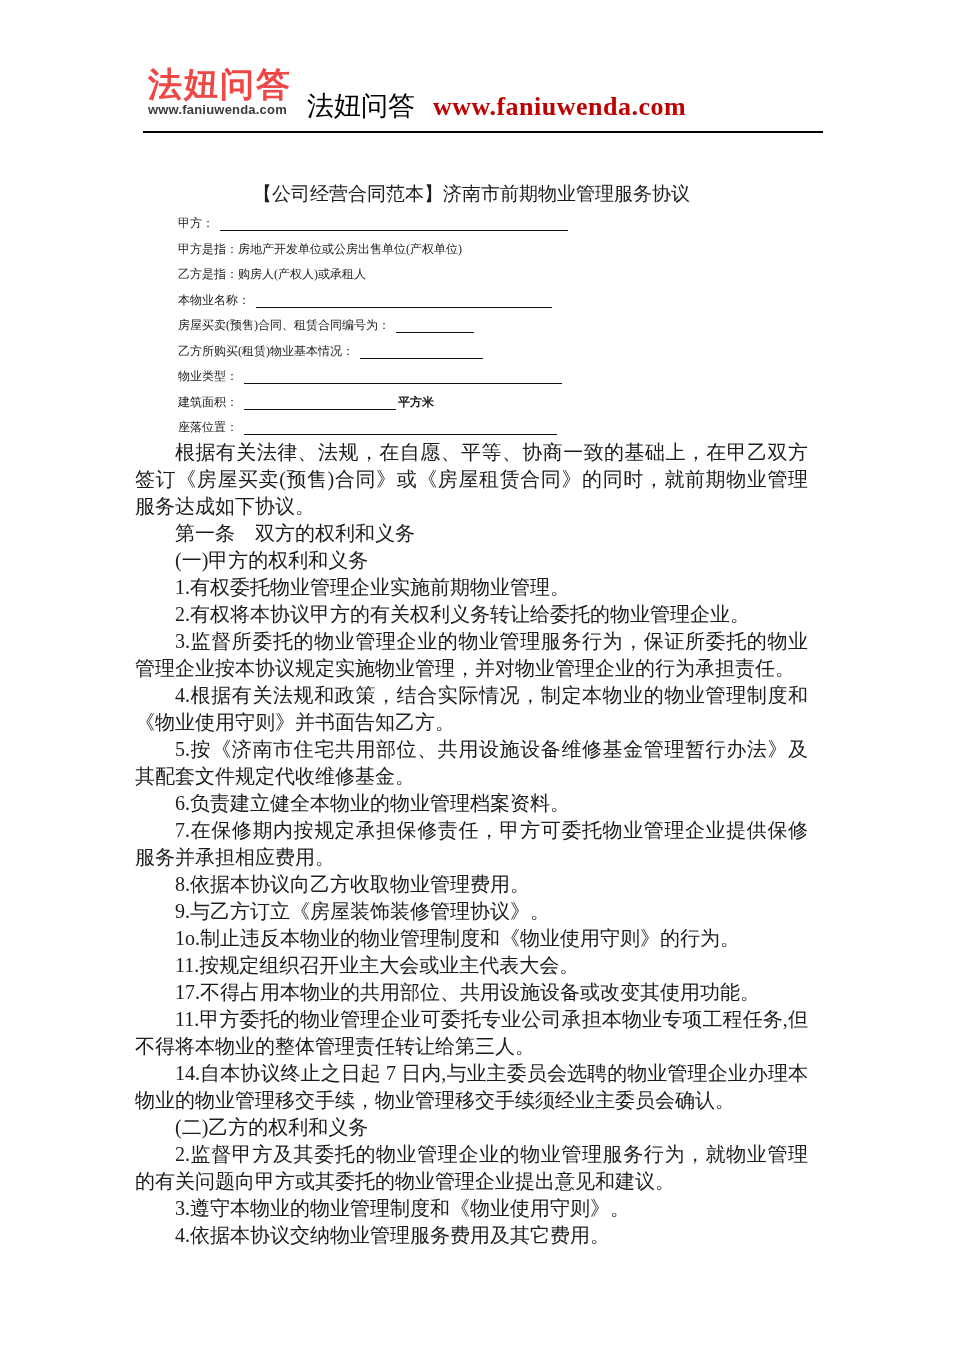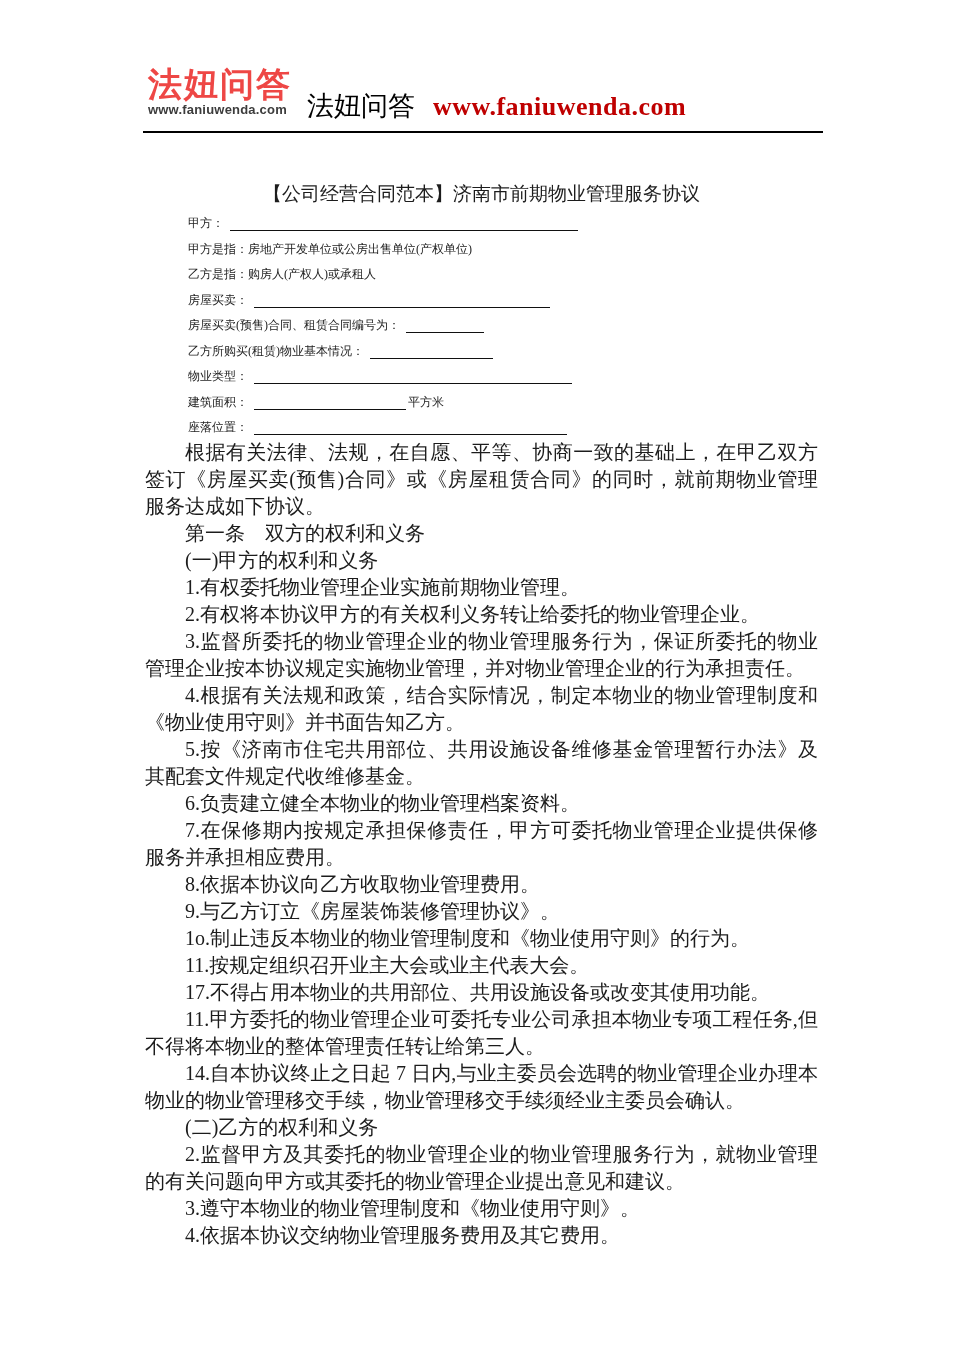--- a/index.html
+++ b/index.html
@@ -32,35 +32,35 @@
   .url-red{
     position:absolute;left:433px;bottom:12px;
     font-weight:bold;font-size:26px;color:#bf0000;
     letter-spacing:0.5px;white-space:nowrap;
   }
   .rule{
     position:absolute;left:143px;top:131px;width:680px;height:0;
     border-top:2px solid #000;
   }
   
-  .content{position:absolute;left:145px;top:134px;width:673px;}
+  .content{position:absolute;left:135px;top:134px;width:673px;}
   .title{
     margin:46px 0 0 0;text-align:center;
     font-size:19px;font-weight:normal;line-height:27px;color:#1c1c1c;
   }
   .form-block{margin-top:4px;font-size:12px;line-height:25.5px;}
   .form-line{padding-left:43px;white-space:nowrap;}
   .blank{
     display:inline-block;height:18px;
     border-bottom:1.6px solid #111;
     margin-left:6px;vertical-align:-4px;
   }
   .w348{width:348px}.w350{width:350px}.w296{width:296px}.w78{width:78px}
   .w123{width:123px}.w318{width:318px}.w152{width:152px}.w313{width:313px}
-  .suffix{margin-left:2px;}
+  .suffix{margin-left:2px;font-weight:bold;}
   .body-block{margin-top:-2px;font-size:20px;line-height:27px;}
   .para{
     margin:0;text-indent:2em;text-align:justify;
     word-break:break-all;
     font-family:Liberation Serif, serif;
   }
 </style>
 </head>
 <body>
 
@@ -77,21 +77,21 @@
   </div>
 
   <div class="content">
 
     <h1 class="title">【公司经营合同范本】济南市前期物业管理服务协议</h1>
 
     <div class="form-block">
       <div class="form-line"><span>甲方：</span><span class="blank w348"></span></div>
       <div class="form-line"><span>甲方是指：房地产开发单位或公房出售单位(产权单位)</span></div>
       <div class="form-line"><span>乙方是指：购房人(产权人)或承租人</span></div>
-      <div class="form-line"><span>房屋买卖：</span><span class="blank w296"></span></div>
+      <div class="form-line"><span>本物业名称：</span><span class="blank w296"></span></div>
       <div class="form-line"><span>房屋买卖(预售)合同、租赁合同编号为：</span><span class="blank w78"></span></div>
       <div class="form-line"><span>乙方所购买(租赁)物业基本情况：</span><span class="blank w123"></span></div>
       <div class="form-line"><span>物业类型：</span><span class="blank w318"></span></div>
       <div class="form-line"><span>建筑面积：</span><span class="blank w152"></span><span class="suffix">平方米</span></div>
       <div class="form-line"><span>座落位置：</span><span class="blank w313"></span></div>
     </div>
 
     <div class="body-block">
       <p class="para">根据有关法律、法规，在自愿、平等、协商一致的基础上，在甲乙双方签订《房屋买卖(预售)合同》或《房屋租赁合同》的同时，就前期物业管理服务达成如下协议。</p>
       <p class="para">第一条　双方的权利和义务</p>

